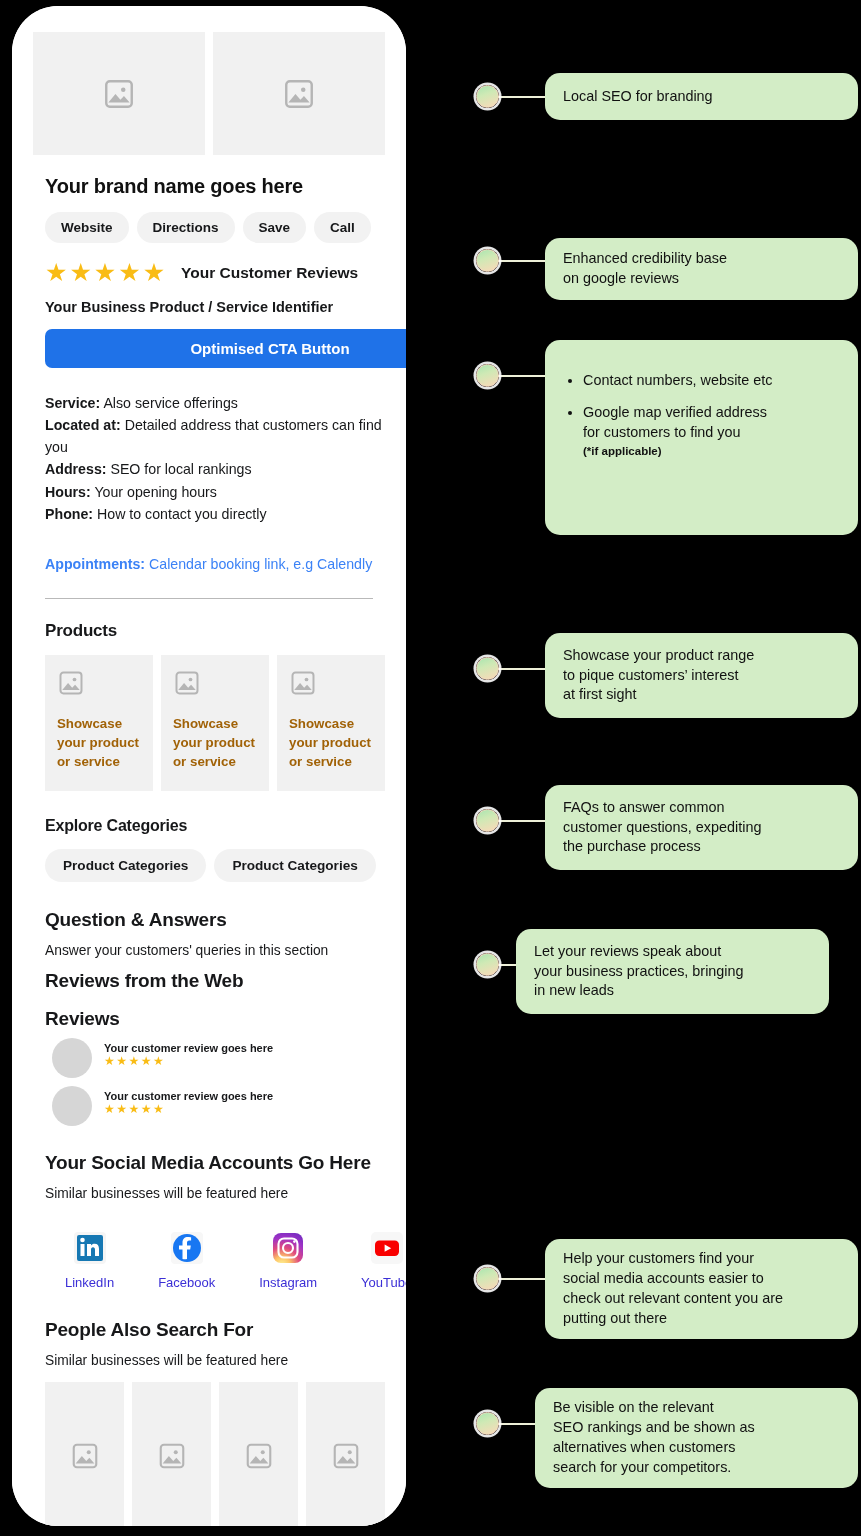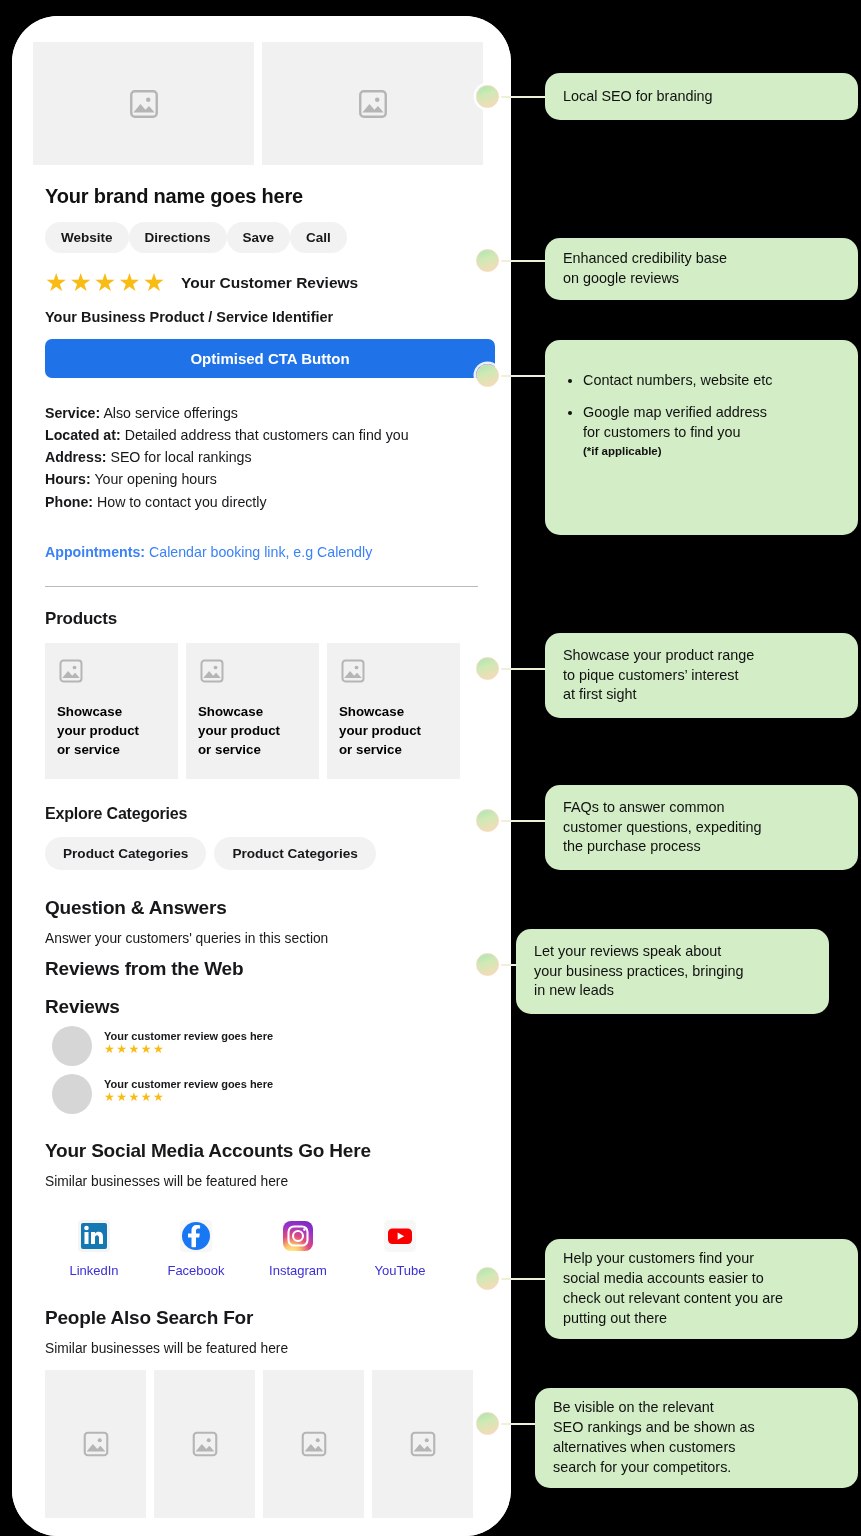--- a/index.html
+++ b/index.html
@@ -6,22 +6,22 @@
   html, body {
     width: 861px; height: 1536px;
     background: #000000;
     font-family: "Liberation Sans", sans-serif;
     overflow: hidden;
   }
   #stage { position: relative; width: 861px; height: 1536px; background: #000; }
 
   
   #phone {
-    position: absolute; left: 12px; top: 16px;
-    width: 499px; height: 1520px;
+    position: absolute; left: 12px; top: 6px;
+    width: 394px; height: 1520px;
     background: #ffffff;
     border-radius: 46px;
     overflow: hidden;
   }
   #screen {
     position: absolute; left: 0; top: 0; right: 0; bottom: 0;
     padding: 26px 21px 0 21px;
     background: #fff;
   }
 
@@ -33,21 +33,21 @@
   .hero { display: flex; gap: 8px; }
   .hero .ph { height: 123px; }
   .hero .ph.a { width: 221px; }
   .hero .ph.b { width: 221px; }
 
   .brand {
     font-size: 20px; font-weight: bold; color: #111;
     letter-spacing: -.2px; margin: 20px 0 0 12px;
   }
 
-  .pills { display: flex; gap: 0; margin: 14px 0 0 12px; }
+  .pills { display: flex; gap: 8px; margin: 14px 0 0 12px; }
   .pill {
     background: #f2f2f2; border-radius: 16px; border: none;
     padding: 8px 16px; font-size: 13.5px; font-weight: bold; color: #17181a;
     font-family: "Liberation Sans", sans-serif; white-space: nowrap;
   }
 
   .ratingrow { display: flex; align-items: center; gap: 14px; margin: 17px 0 0 12px; }
   .stars { color: #f9bc15; font-size: 25px; letter-spacing: 2px; line-height: 1; }
   .ratinglabel { font-size: 15.5px; font-weight: bold; color: #17181a; }
 
@@ -70,21 +70,21 @@
   .divider { height: 1px; background: #b9b9b9; margin: 26px 12px 0 12px; }
 
   .h2 { font-size: 17px; font-weight: bold; color: #17181a; margin: 22px 0 0 12px; letter-spacing: -.2px; }
   .h2.sm { font-size: 16px; }
   .h2.lg { font-size: 19px; }
 
   
   .products { display: flex; gap: 8px; margin: 14px 0 0 12px; }
   .prod { width: 133px; height: 136px; background: #f1f1f1; padding: 14px 12px 0 12px; }
   .prod .ic { margin-bottom: 14px; }
-  .prod .txt { font-size: 13.3px; font-weight: bold; color: #000000; line-height: 1.42; }
+  .prod .txt { font-size: 13.3px; font-weight: bold; color: #a16207; line-height: 1.42; }
 
   
   .cats { display: flex; gap: 8px; margin: 14px 0 0 12px; }
   .cat {
     background: #f2f2f2; border: none; border-radius: 17px; padding: 9px 18px;
     font-size: 13.6px; font-weight: bold; color: #17181a;
     font-family: "Liberation Sans", sans-serif; white-space: nowrap;
   }
 
   .body-txt { font-size: 13.8px; color: #17181a; margin: 12px 0 0 12px; }

